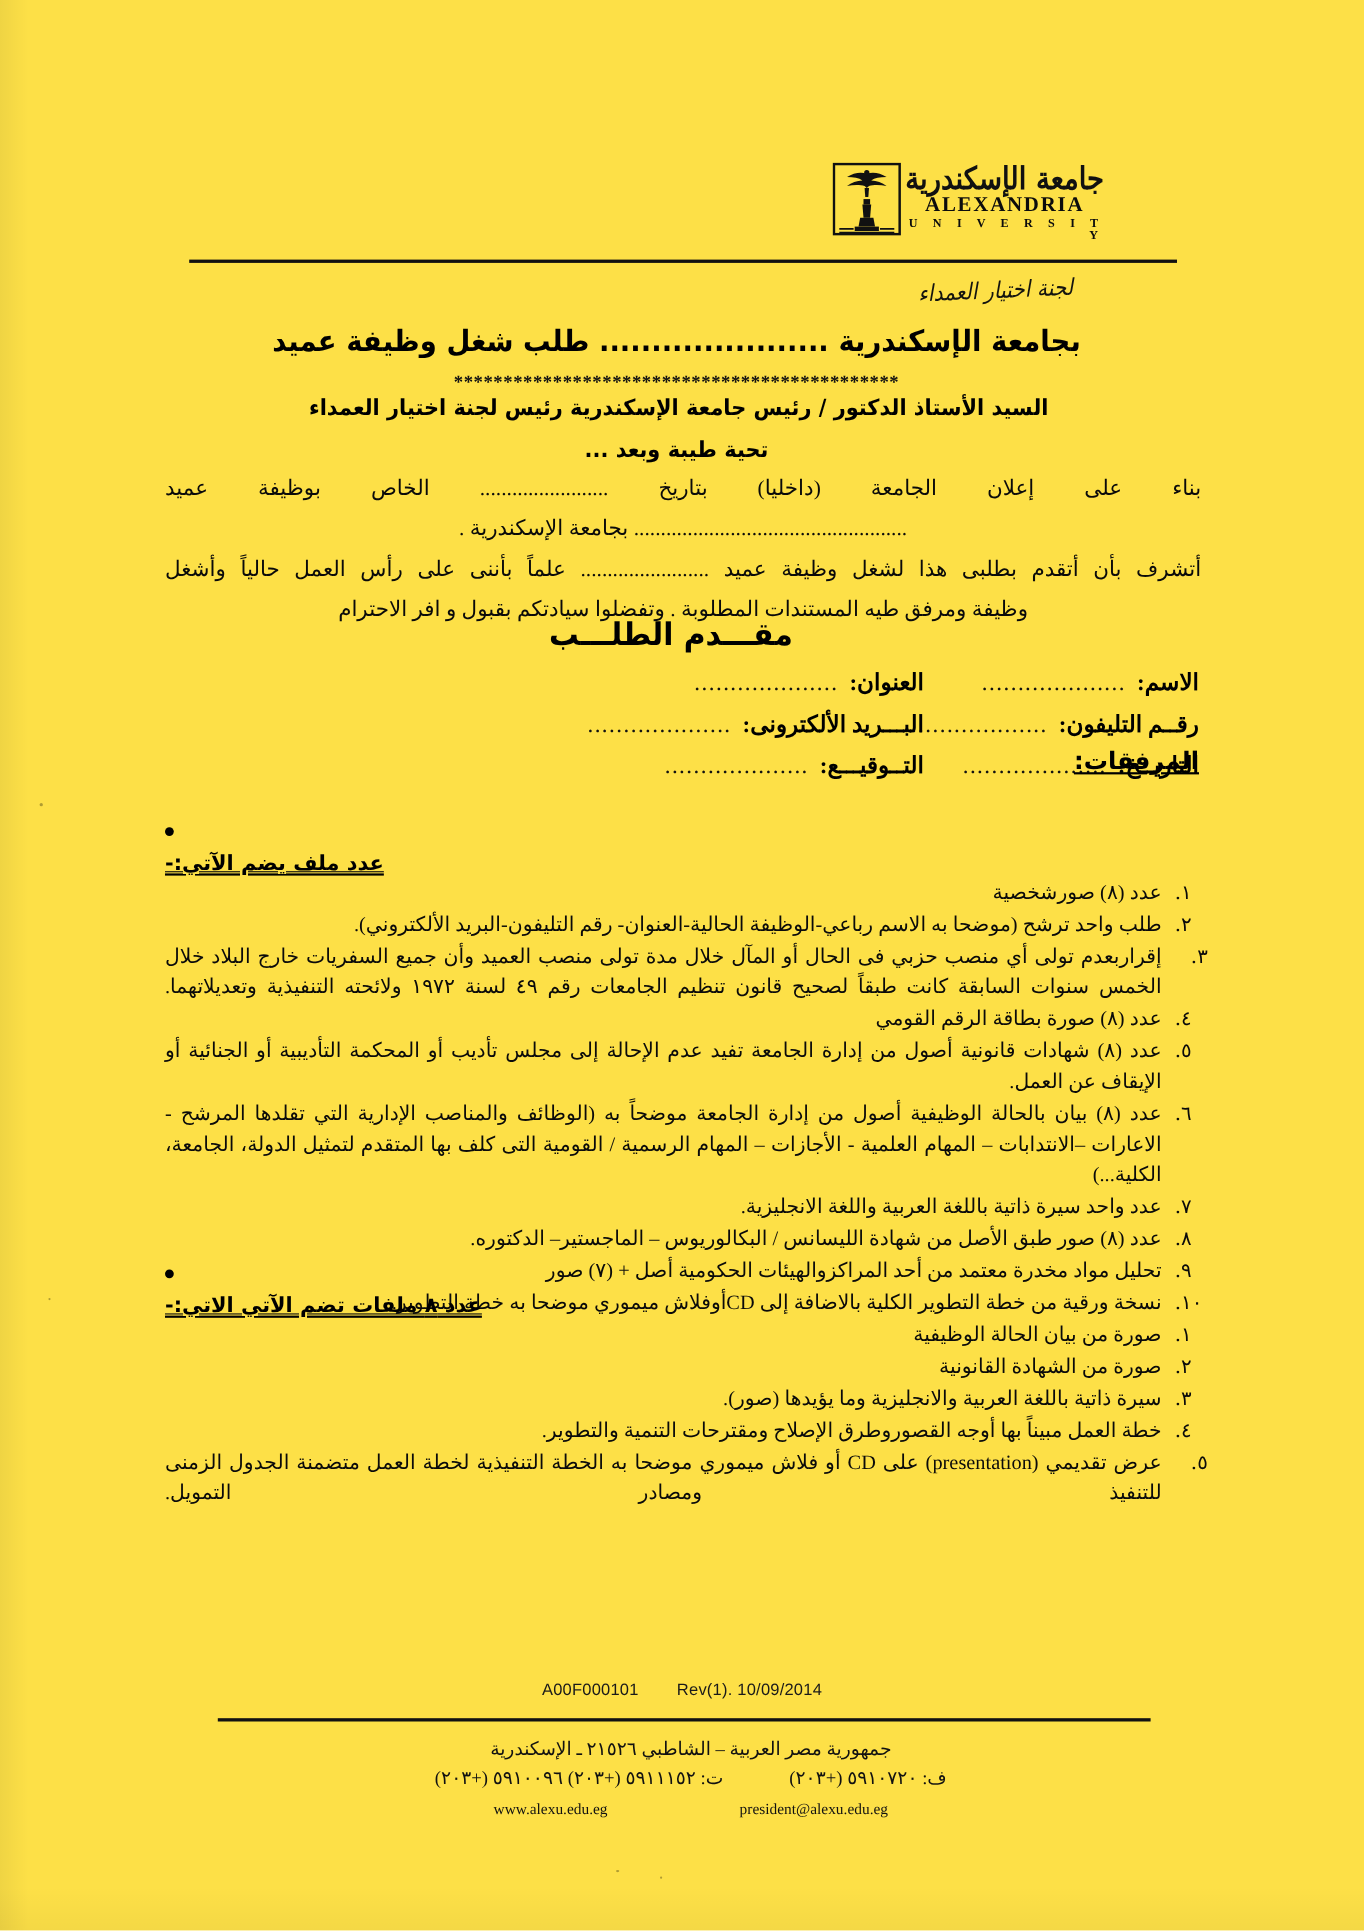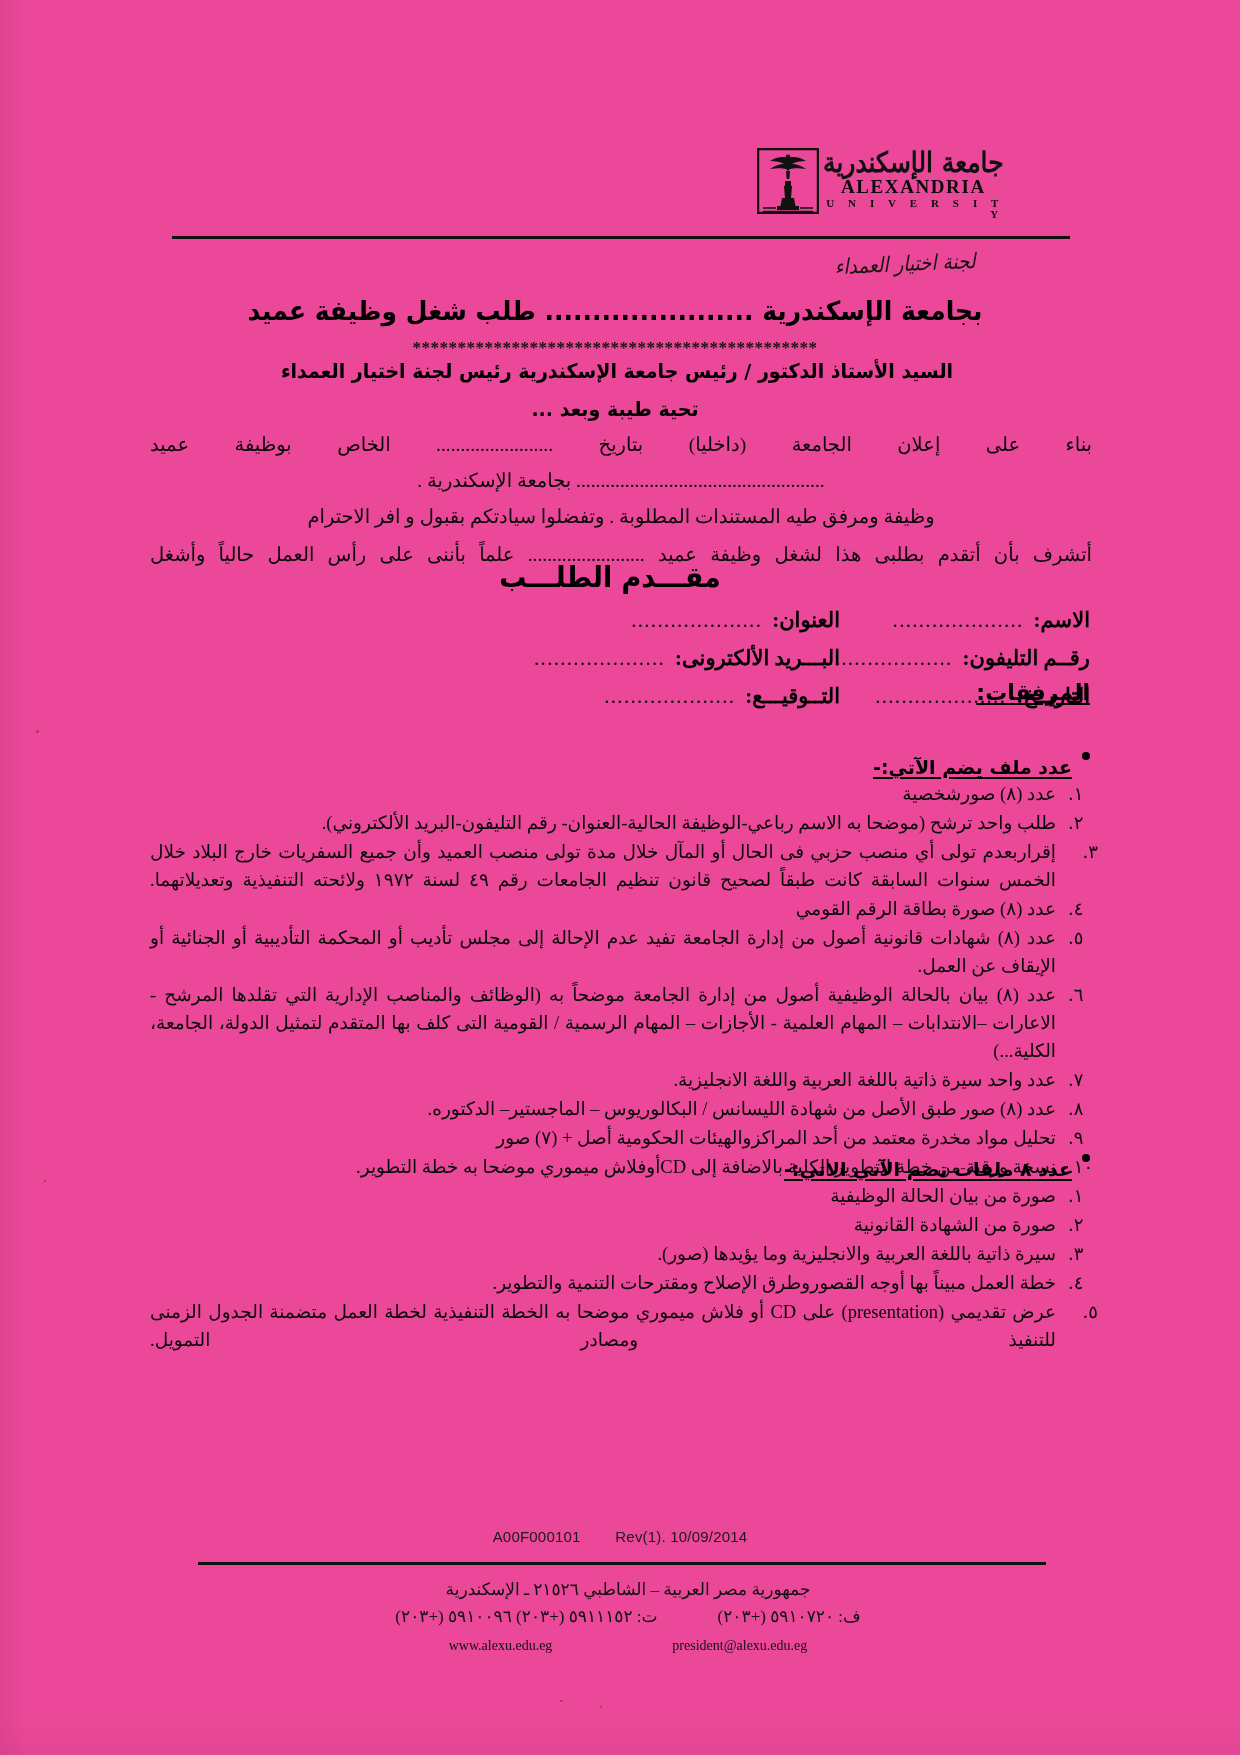--- a/index.html
+++ b/index.html
@@ -13,21 +13,21 @@
     height: 1755px;
     position: relative;
     font-family: "Liberation Serif", "DejaVu Serif", serif;
     color: #0a0a0a;
     overflow: hidden;
   }
 
   .page {
     position: absolute;
     inset: 0;
-    background: #ec4899;
+    background: #fde047;
   }
 
   
   .scan-edge-left {
     position: absolute;
     left: 0; top: 0;
     width: 26px; height: 100%;
     background: linear-gradient(to right, rgba(0,0,0,0.055), rgba(0,0,0,0));
     pointer-events: none;
   }
@@ -263,24 +263,25 @@
   .sec {
     position: absolute;
     right: 150px;
     left: 150px;
   }
   .sec-1 { top: 756px; }
   .sec-2 { top: 1158px; }
 
   .sec-head {
     display: flex;
-    flex-direction: row;
-    align-items: flex-start;
+    flex-direction: column;
+    align-items: flex-end;
     gap: 10px;
     margin-bottom: 2px;
+    text-decoration: underline;
   }
   .bullet-dot {
     display: inline-block;
     width: 8px; height: 8px;
     border-radius: 50%;
     background: #000;
     flex: 0 0 auto;
     position: relative;
     top: -4px;
   }
@@ -421,22 +422,22 @@
   </div>
 
   <div class="star-rule">*********************************************</div>
 
   <div class="addressee">السيد الأستاذ الدكتور / رئيس جامعة الإسكندرية رئيس لجنة اختيار العمداء</div>
   <div class="greeting">تحية طيبة وبعد ...</div>
 
   <div class="body-wrap">
     <div class="para j">بناء على إعلان الجامعة (داخليا) بتاريخ ........................ الخاص بوظيفة عميد</div>
     <div class="para" style="text-align:center;">................................................... بجامعة الإسكندرية .</div>
+    <div class="para j" style="margin-top:4px;">أتشرف بأن أتقدم بطلبى هذا لشغل وظيفة عميد ........................ علماً بأننى على رأس العمل حالياً وأشغل</div>
     <div class="para" style="text-align:center;">وظيفة ومرفق طيه المستندات المطلوبة . وتفضلوا سيادتكم بقبول و افر الاحترام</div>
-    <div class="para j" style="margin-top:4px;">أتشرف بأن أتقدم بطلبى هذا لشغل وظيفة عميد ........................ علماً بأننى على رأس العمل حالياً وأشغل</div>
   </div>
 
   <div class="applicant-head">مقـــدم الطلـــب</div>
 
   <div class="fields">
 
     <div class="field-row">
       <div class="fld f-name">
         <span class="fld-label">الاسم:</span>
         <span class="fld-dots">....................</span>

